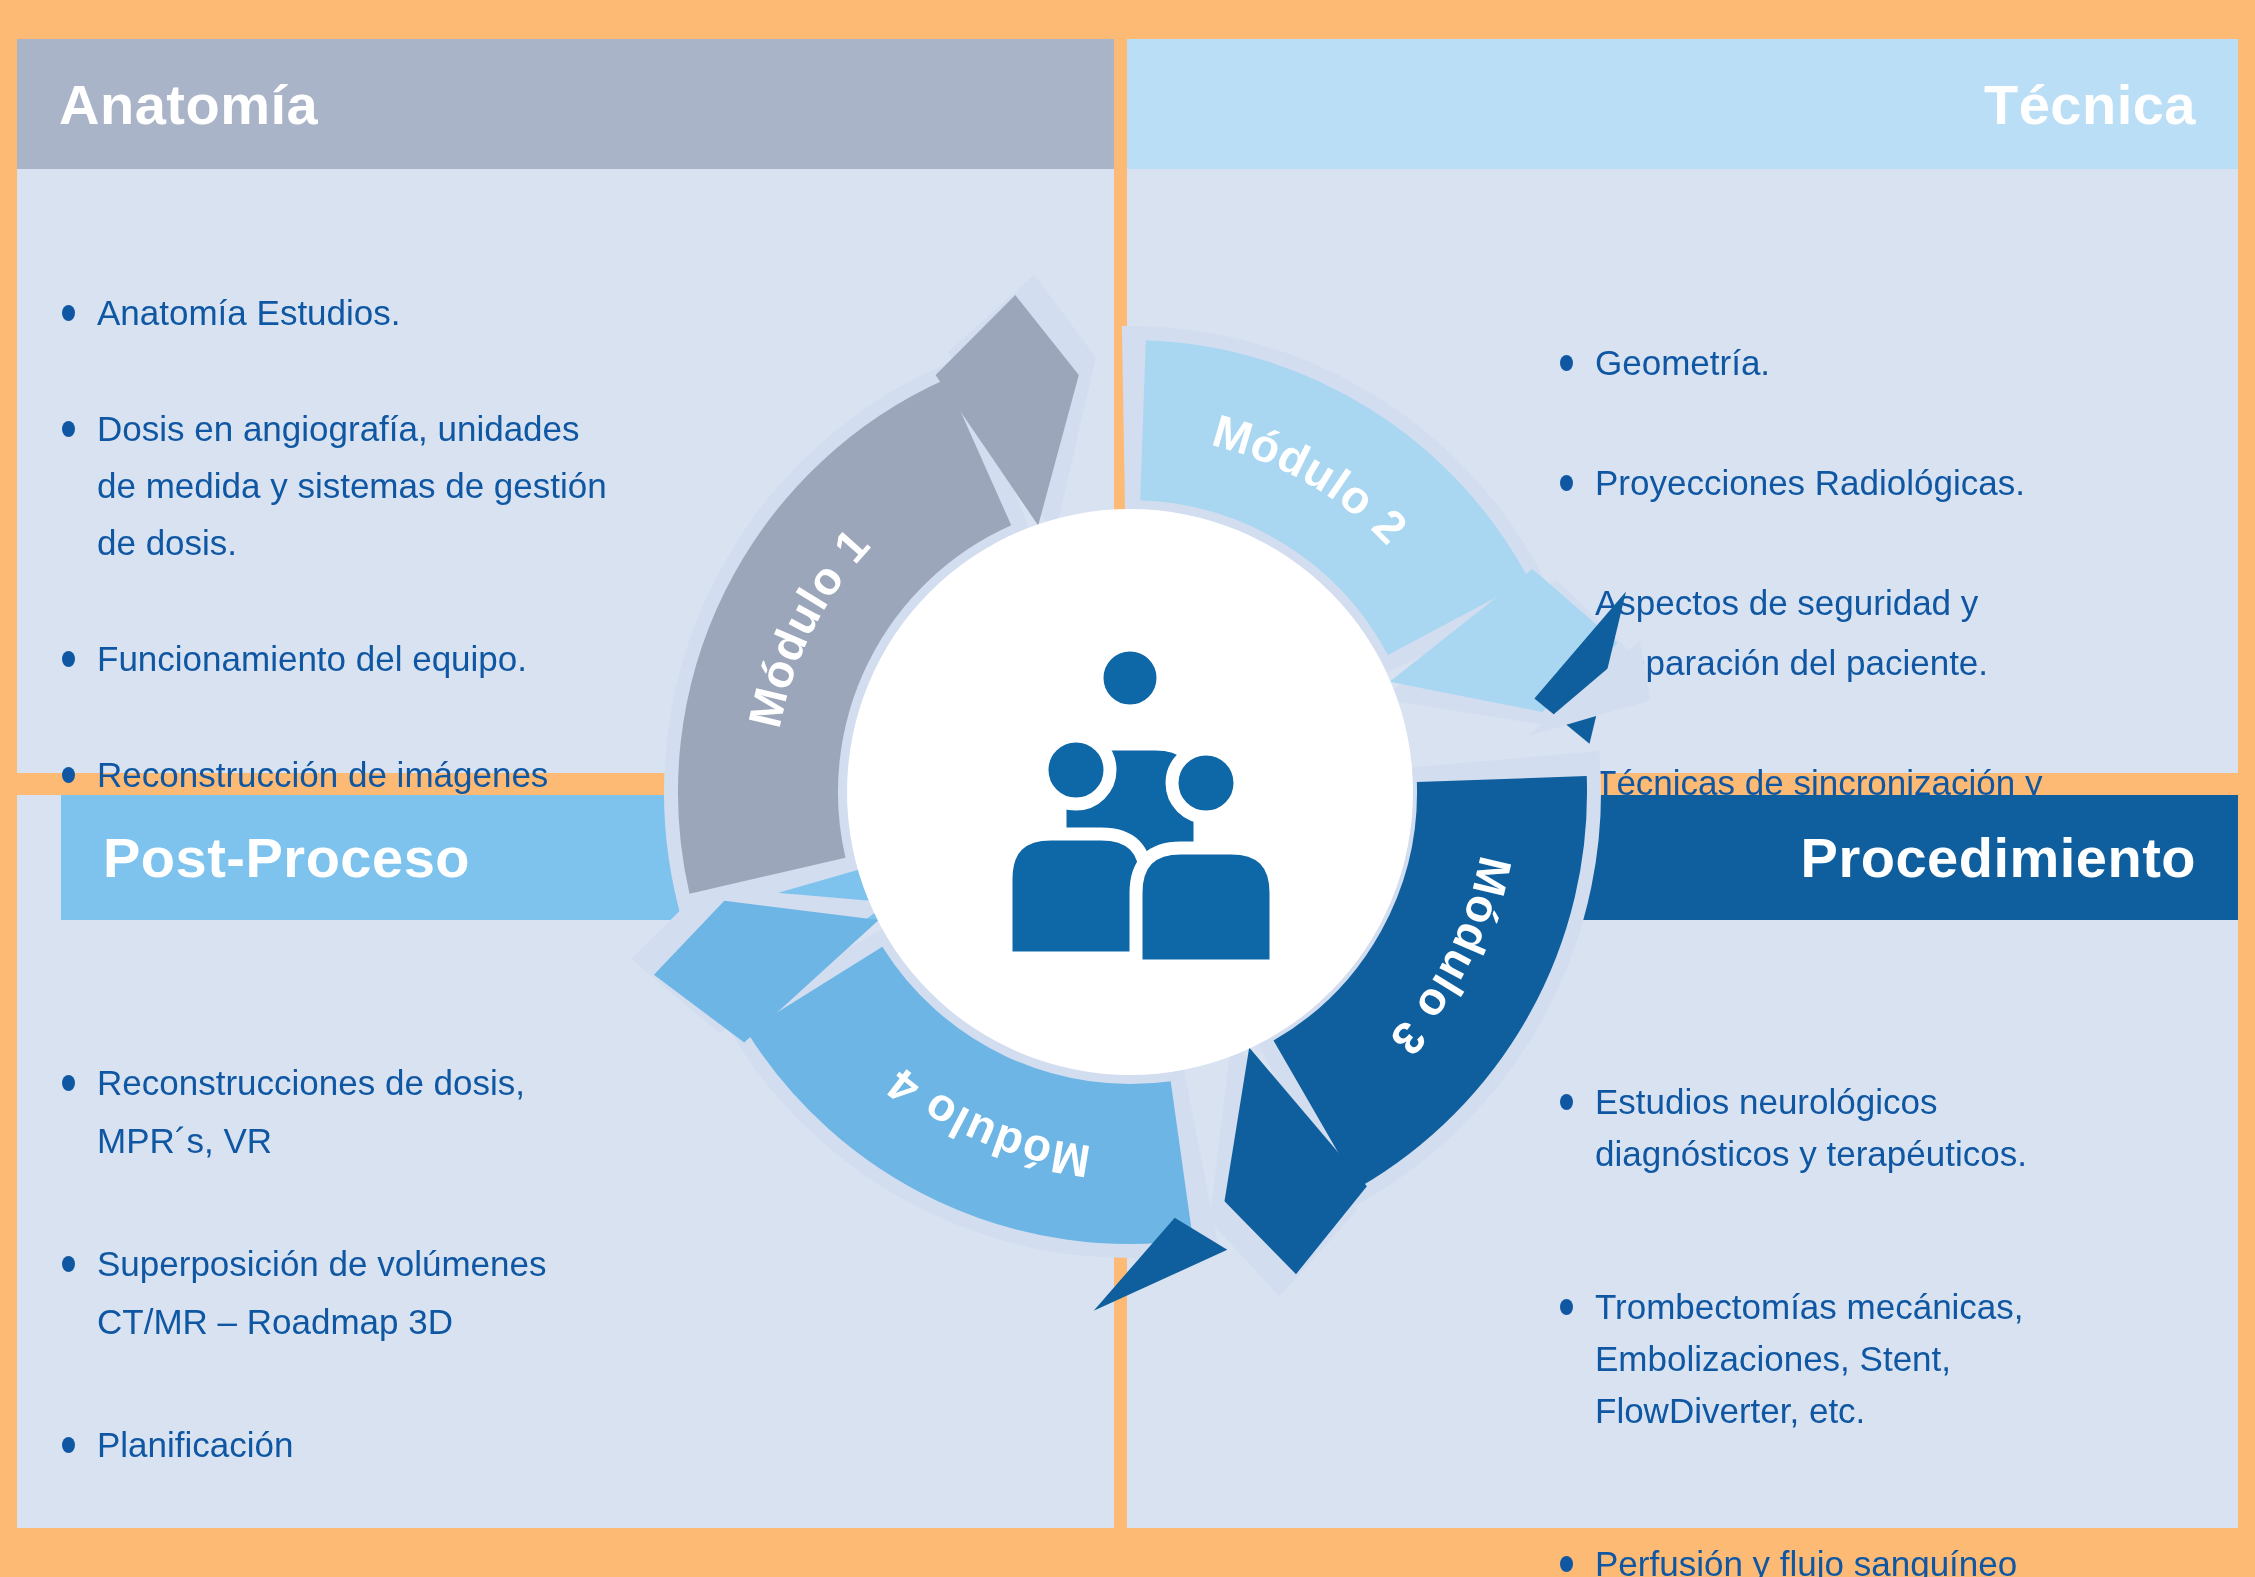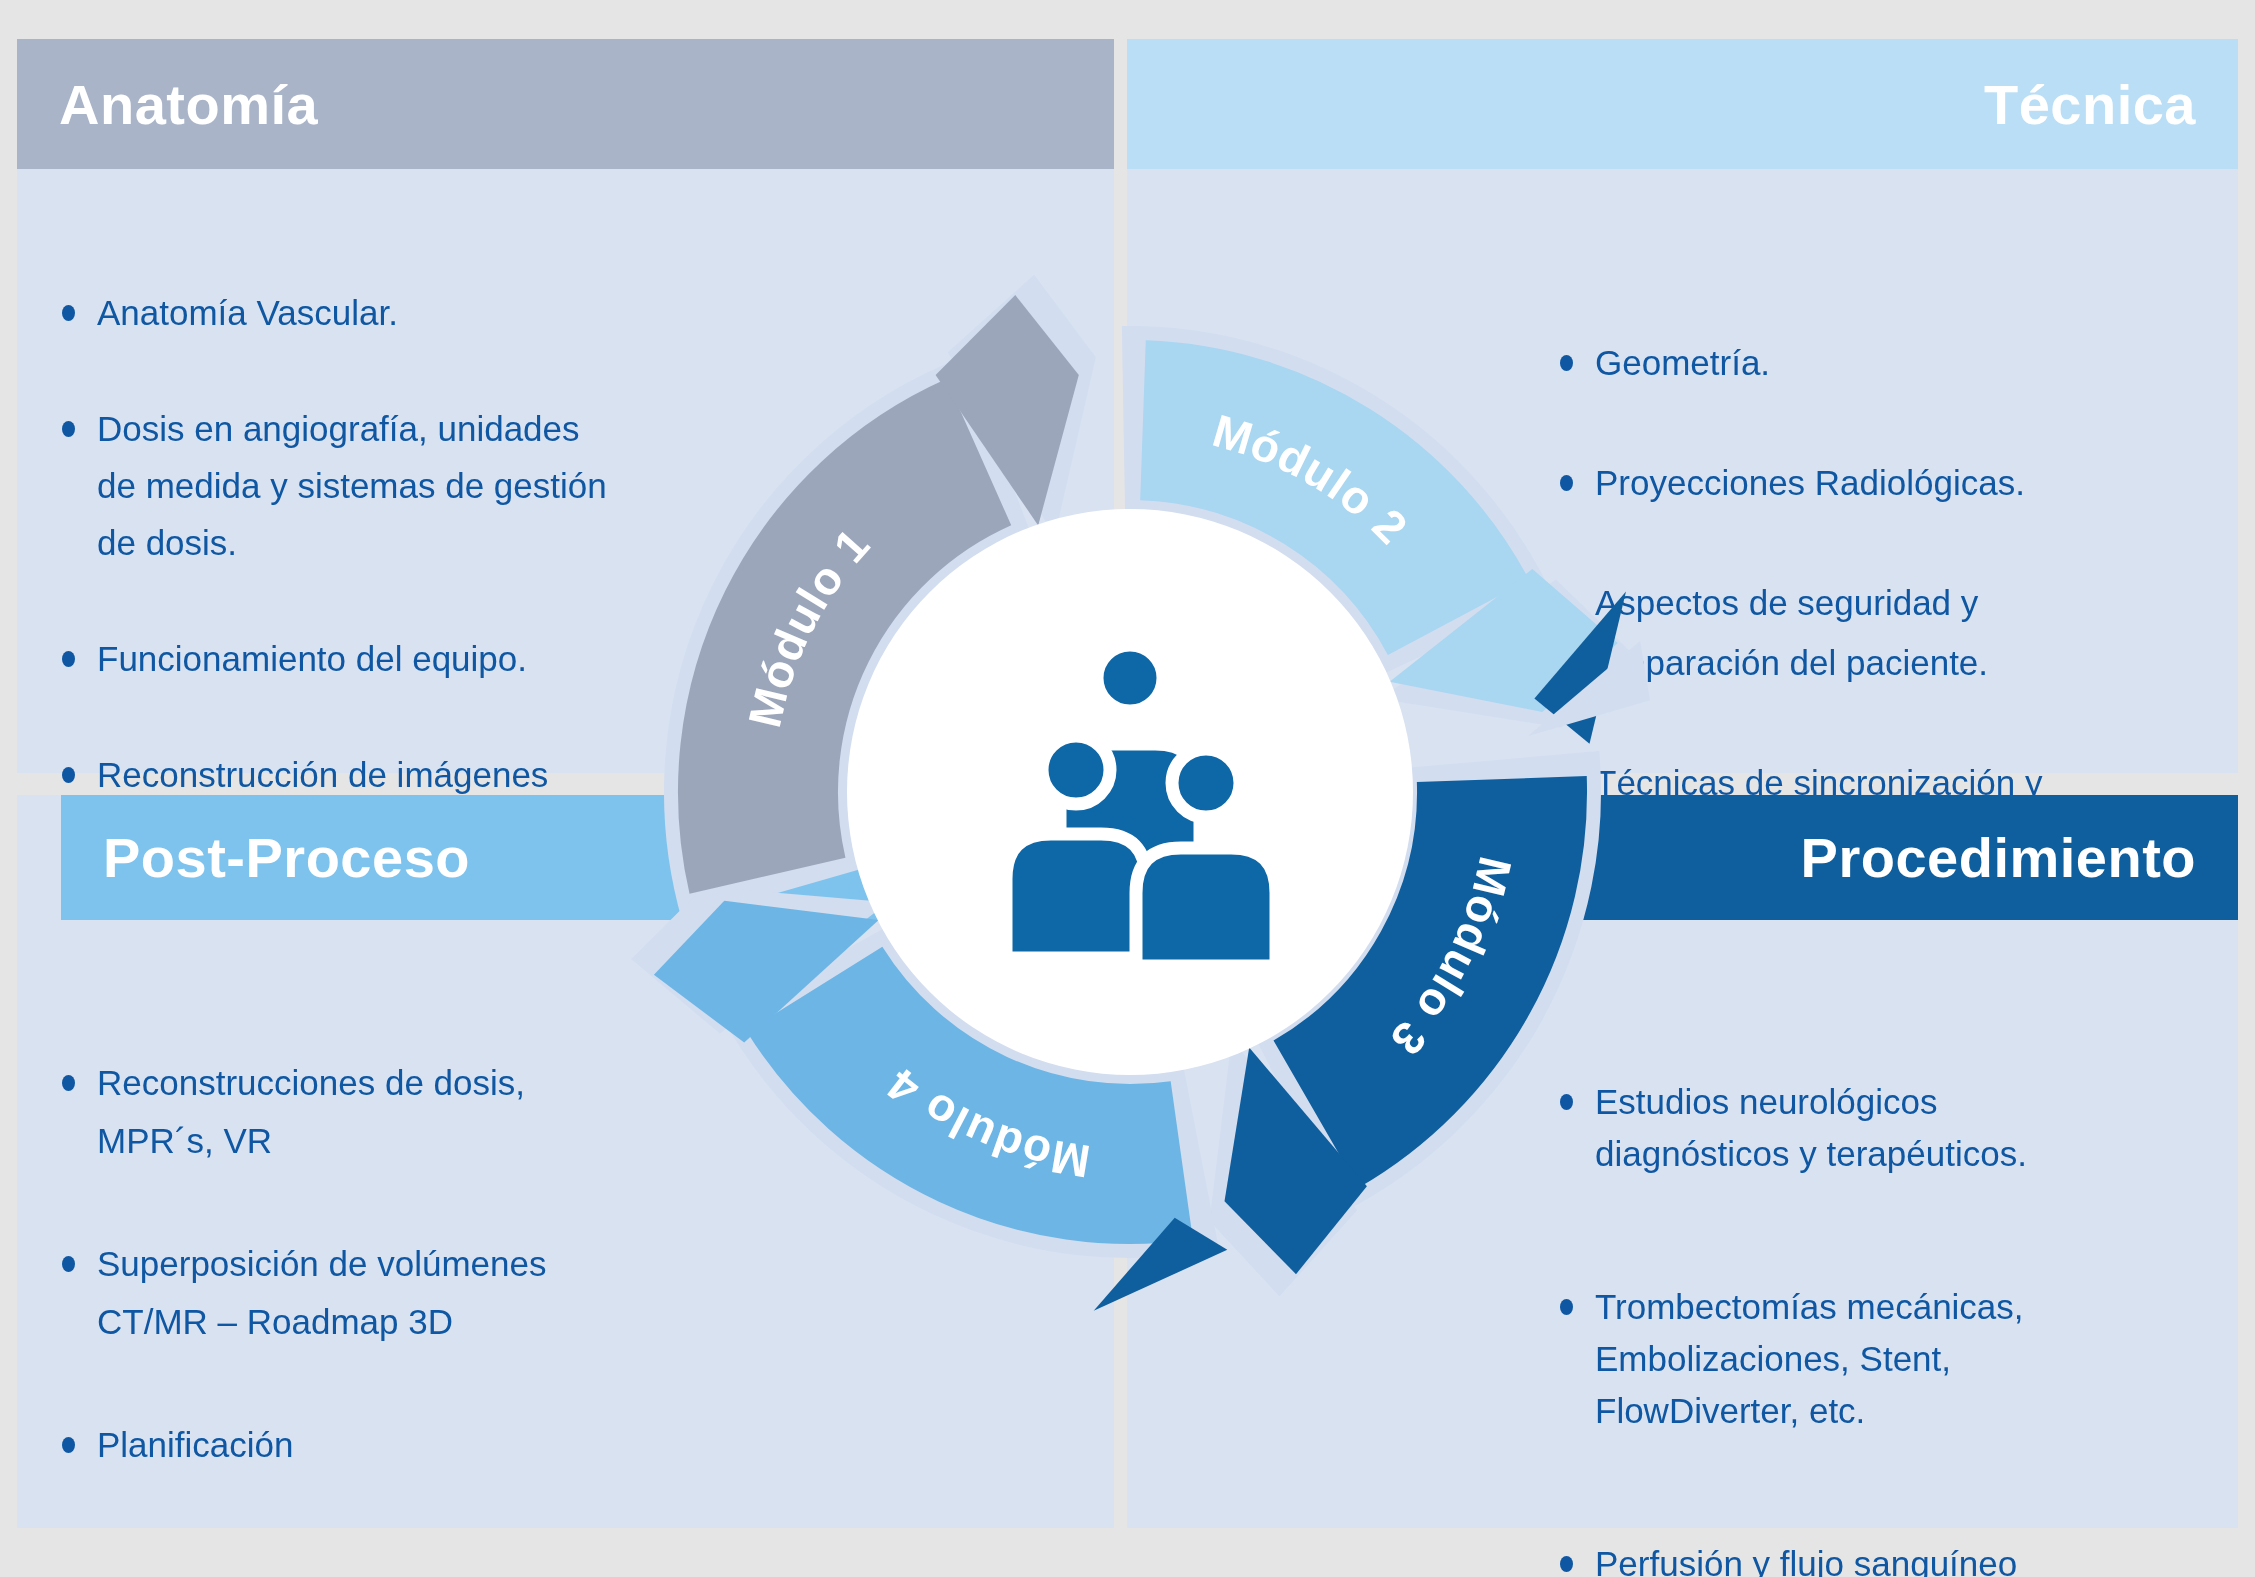--- a/index.html
+++ b/index.html
@@ -1,16 +1,16 @@
 <!DOCTYPE html>
 <html><head>
 <meta charset="utf-8">
 <style>
   html,body{margin:0;padding:0;background:#c7d6eb;font-family:"Liberation Sans",sans-serif;}
-  .canvas{position:relative;width:2255px;height:1577px;background:#e5e5e5;overflow:hidden;}
+  .canvas{position:relative;width:2255px;height:1577px;background:#fdba74;overflow:hidden;}
   .panel{position:absolute;background:#d8e2f1;}
   #p-tl{left:17px;top:39px;width:1097px;height:734px;}
   #p-tr{left:1127px;top:39px;width:1111px;height:734px;}
   #p-bl{left:17px;top:795px;width:1097px;height:733px;}
   #p-br{left:1127px;top:795px;width:1111px;height:733px;}
   .hdr{position:absolute;left:0;top:0;right:0;display:flex;align-items:center;
        font-weight:bold;font-size:56px;color:#ffffff;padding:0 42px;box-sizing:border-box;
        letter-spacing:0.5px;}
   #p-tl .hdr,#p-tr .hdr{height:130px;}
   #p-bl .hdr,#p-br .hdr{height:125px;margin-left:44px;}
@@ -38,21 +38,21 @@
 <body>
 
 <div class="canvas">
 
   <div class="panel" id="p-tl">
     <div class="hdr" style="background: rgb(169, 180, 200);">
       <span>Anatomía</span>
     </div>
   </div>
   <ul class="blist" id="l-tl">
-    <li>Anatomía Vascular.</li>
+    <li>Anatomía Estudios.</li>
     <li>Dosis en angiografía, unidades
 de medida y sistemas de gestión
 de dosis.</li>
     <li>Funcionamiento del equipo.</li>
     <li>Reconstrucción de imágenes</li>
     <li>Cuidados y calibraciones</li>
   </ul>
 
   <div class="panel" id="p-tr">
     <div class="hdr" style="background: rgb(185, 222, 245);">

